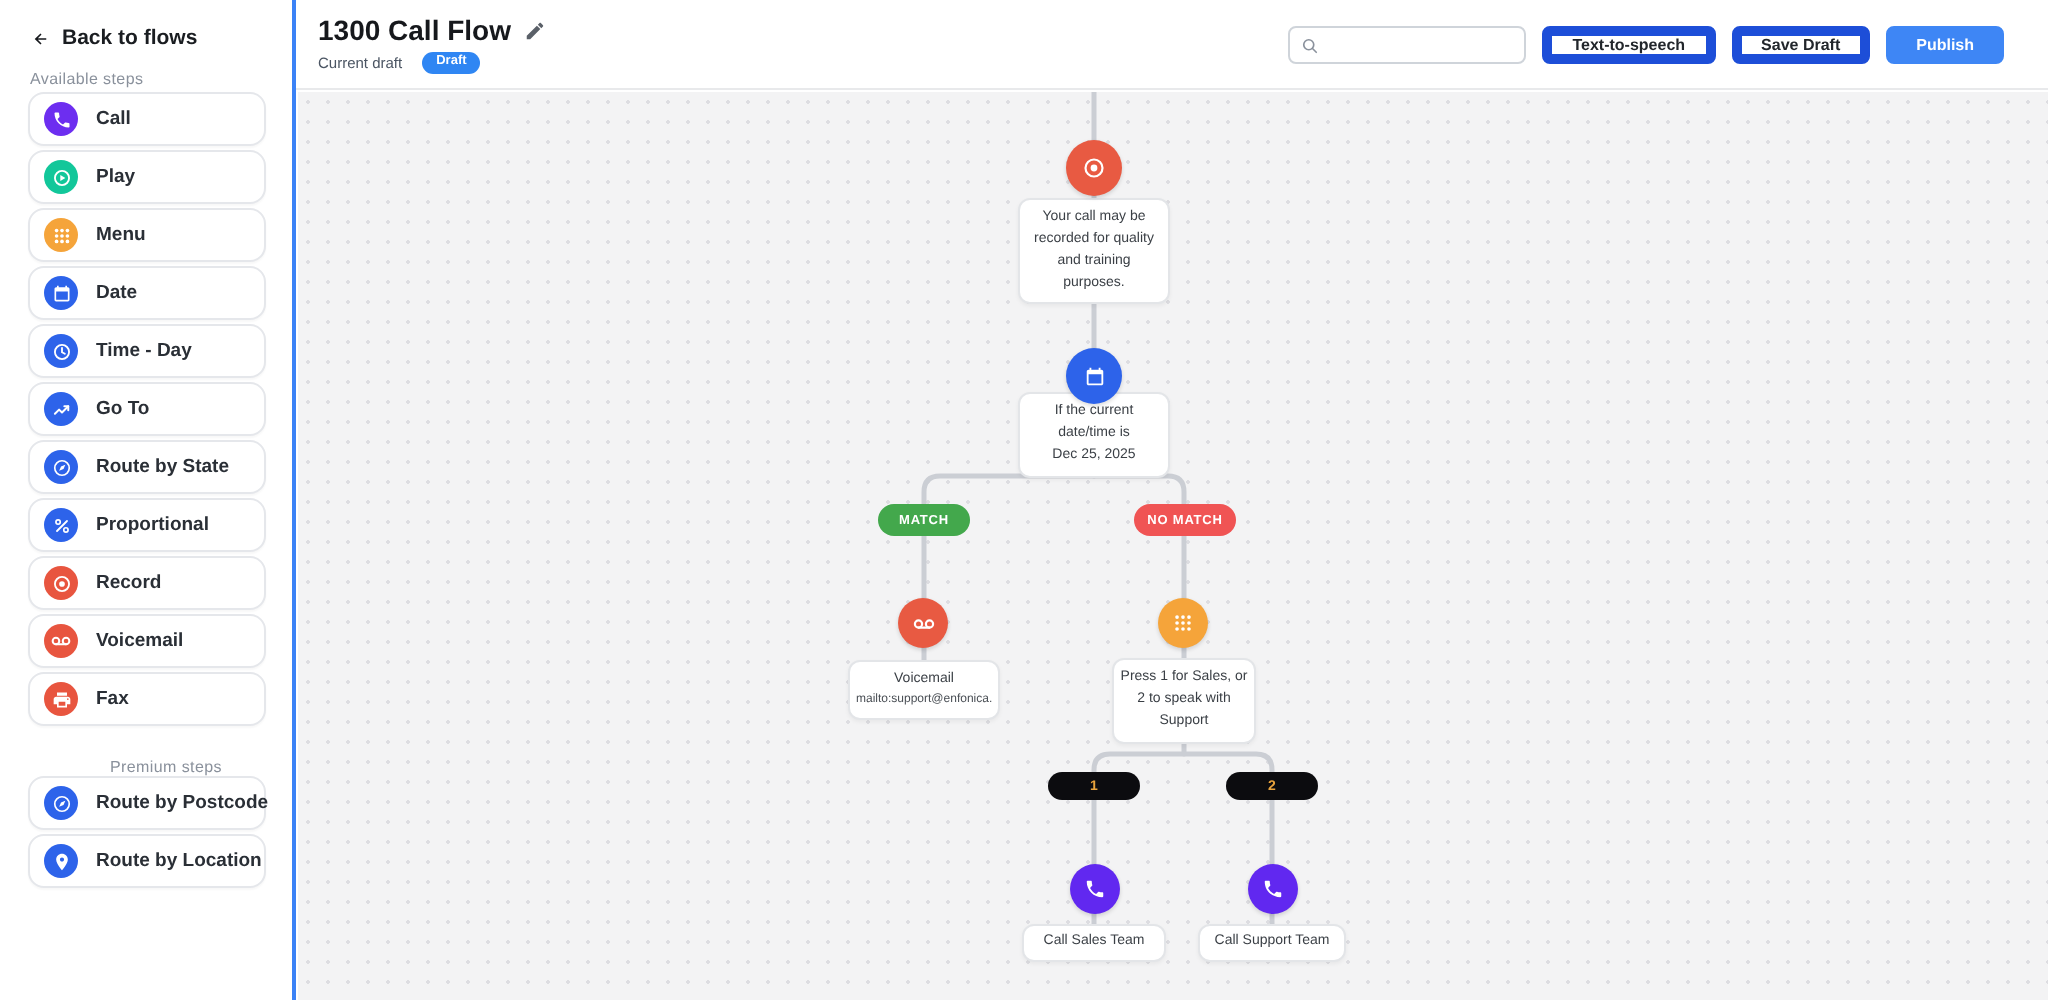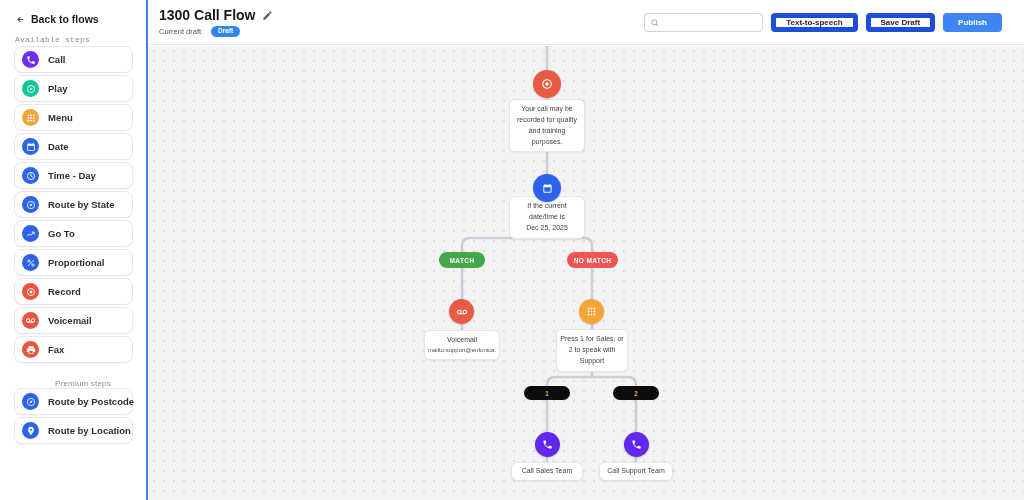--- a/index.html
+++ b/index.html
@@ -3,21 +3,21 @@
 <meta charset="utf-8">
 <style>
   * { margin:0; padding:0; box-sizing:border-box; }
   html,body { width:1024px; height:500px; font-family:"Liberation Sans", sans-serif; background:#fff; }
   .app { position:relative; width:1024px; height:500px; overflow:hidden; background:#fff; }
 
   
   .sidebar { position:absolute; left:0; top:0; width:148px; height:500px; background:#fff; border-right:2px solid #3b82f6; z-index:5; }
   .back-link { position:absolute; left:16px; top:13px; display:flex; align-items:center; gap:6px; font-size:10.5px; font-weight:bold; color:#1a1d21; cursor:pointer; }
   .section-label { position:absolute; left:15px; font-size:8px; color:#8a919c; letter-spacing:.2px; }
-  .lbl-available { top:35px;font-family:Liberation Mono, monospace; }
+  .lbl-available { top:35px; }
   .lbl-premium { top:379px;padding-left:40px; }
   .steps { position:absolute; left:14px; width:119px; }
   .steps-available { top:46px; }
   .steps-premium { top:388px; }
   .step-card { display:flex; align-items:center; gap:9px; height:27px; margin-bottom:2px; background:#fff; border:1px solid #e5e7eb; border-radius:8px; padding:0 0 0 7px; box-shadow:0 1px 1px rgba(0,0,0,.03); cursor:grab; }
   .step-icon { width:17px; height:17px; border-radius:50%; display:flex; align-items:center; justify-content:center; flex:0 0 17px; }
   .step-label { font-size:9.5px; font-weight:bold; color:#2a2f36; white-space:nowrap; }
   .c-purple { background:#6d2ef0; } .c-teal { background:#12c79a; } .c-orange { background:#f5a43a; }
   .c-blue { background:#2d63ea; } .c-red { background:#e8553f; }
 
@@ -116,34 +116,34 @@
             <svg width="10" height="10" viewBox="0 0 24 24">
               <circle cx="12" cy="12" r="8.5" fill="none" stroke="#fff" stroke-width="2.2"></circle>
               <path fill="none" stroke="#fff" stroke-width="2.2" stroke-linecap="round" d="M12 7v5.2l3.4 2"></path>
             </svg>
           </span>
         <span class="step-label">Time - Day</span>
       </div>
       <div class="step-card">
         <span class="step-icon c-blue">
             <svg width="10" height="10" viewBox="0 0 24 24">
+              <path fill="none" stroke="#fff" stroke-width="2.4" stroke-linecap="round" stroke-linejoin="round" d="M3.5 16.5l5-5 3.5 3.5 7.5-7.5"></path>
+              <path fill="none" stroke="#fff" stroke-width="2.4" stroke-linecap="round" stroke-linejoin="round" d="M14.8 7.5h4.7v4.7"></path>
+            </svg>
+          </span>
+        <span class="step-label">Go To</span>
+      </div>
+      <div class="step-card">
+        <span class="step-icon c-blue">
+            <svg width="10" height="10" viewBox="0 0 24 24">
               <circle cx="12" cy="12" r="8.7" fill="none" stroke="#fff" stroke-width="2"></circle>
               <path fill="#fff" d="M16 8l-2.2 5.2L8.6 15.4l2.2-5.2z"></path>
             </svg>
           </span>
         <span class="step-label">Route by State</span>
-      </div>
-      <div class="step-card">
-        <span class="step-icon c-blue">
-            <svg width="10" height="10" viewBox="0 0 24 24">
-              <path fill="none" stroke="#fff" stroke-width="2.4" stroke-linecap="round" stroke-linejoin="round" d="M3.5 16.5l5-5 3.5 3.5 7.5-7.5"></path>
-              <path fill="none" stroke="#fff" stroke-width="2.4" stroke-linecap="round" stroke-linejoin="round" d="M14.8 7.5h4.7v4.7"></path>
-            </svg>
-          </span>
-        <span class="step-label">Go To</span>
       </div>
       <div class="step-card">
         <span class="step-icon c-blue">
             <svg width="10" height="10" viewBox="0 0 24 24">
               <path stroke="#fff" stroke-width="2.2" stroke-linecap="round" d="M6 18L18 6"></path>
               <circle cx="7.3" cy="7.3" r="2.6" fill="none" stroke="#fff" stroke-width="2"></circle>
               <circle cx="16.7" cy="16.7" r="2.6" fill="none" stroke="#fff" stroke-width="2"></circle>
             </svg>
           </span>
         <span class="step-label">Proportional</span>

